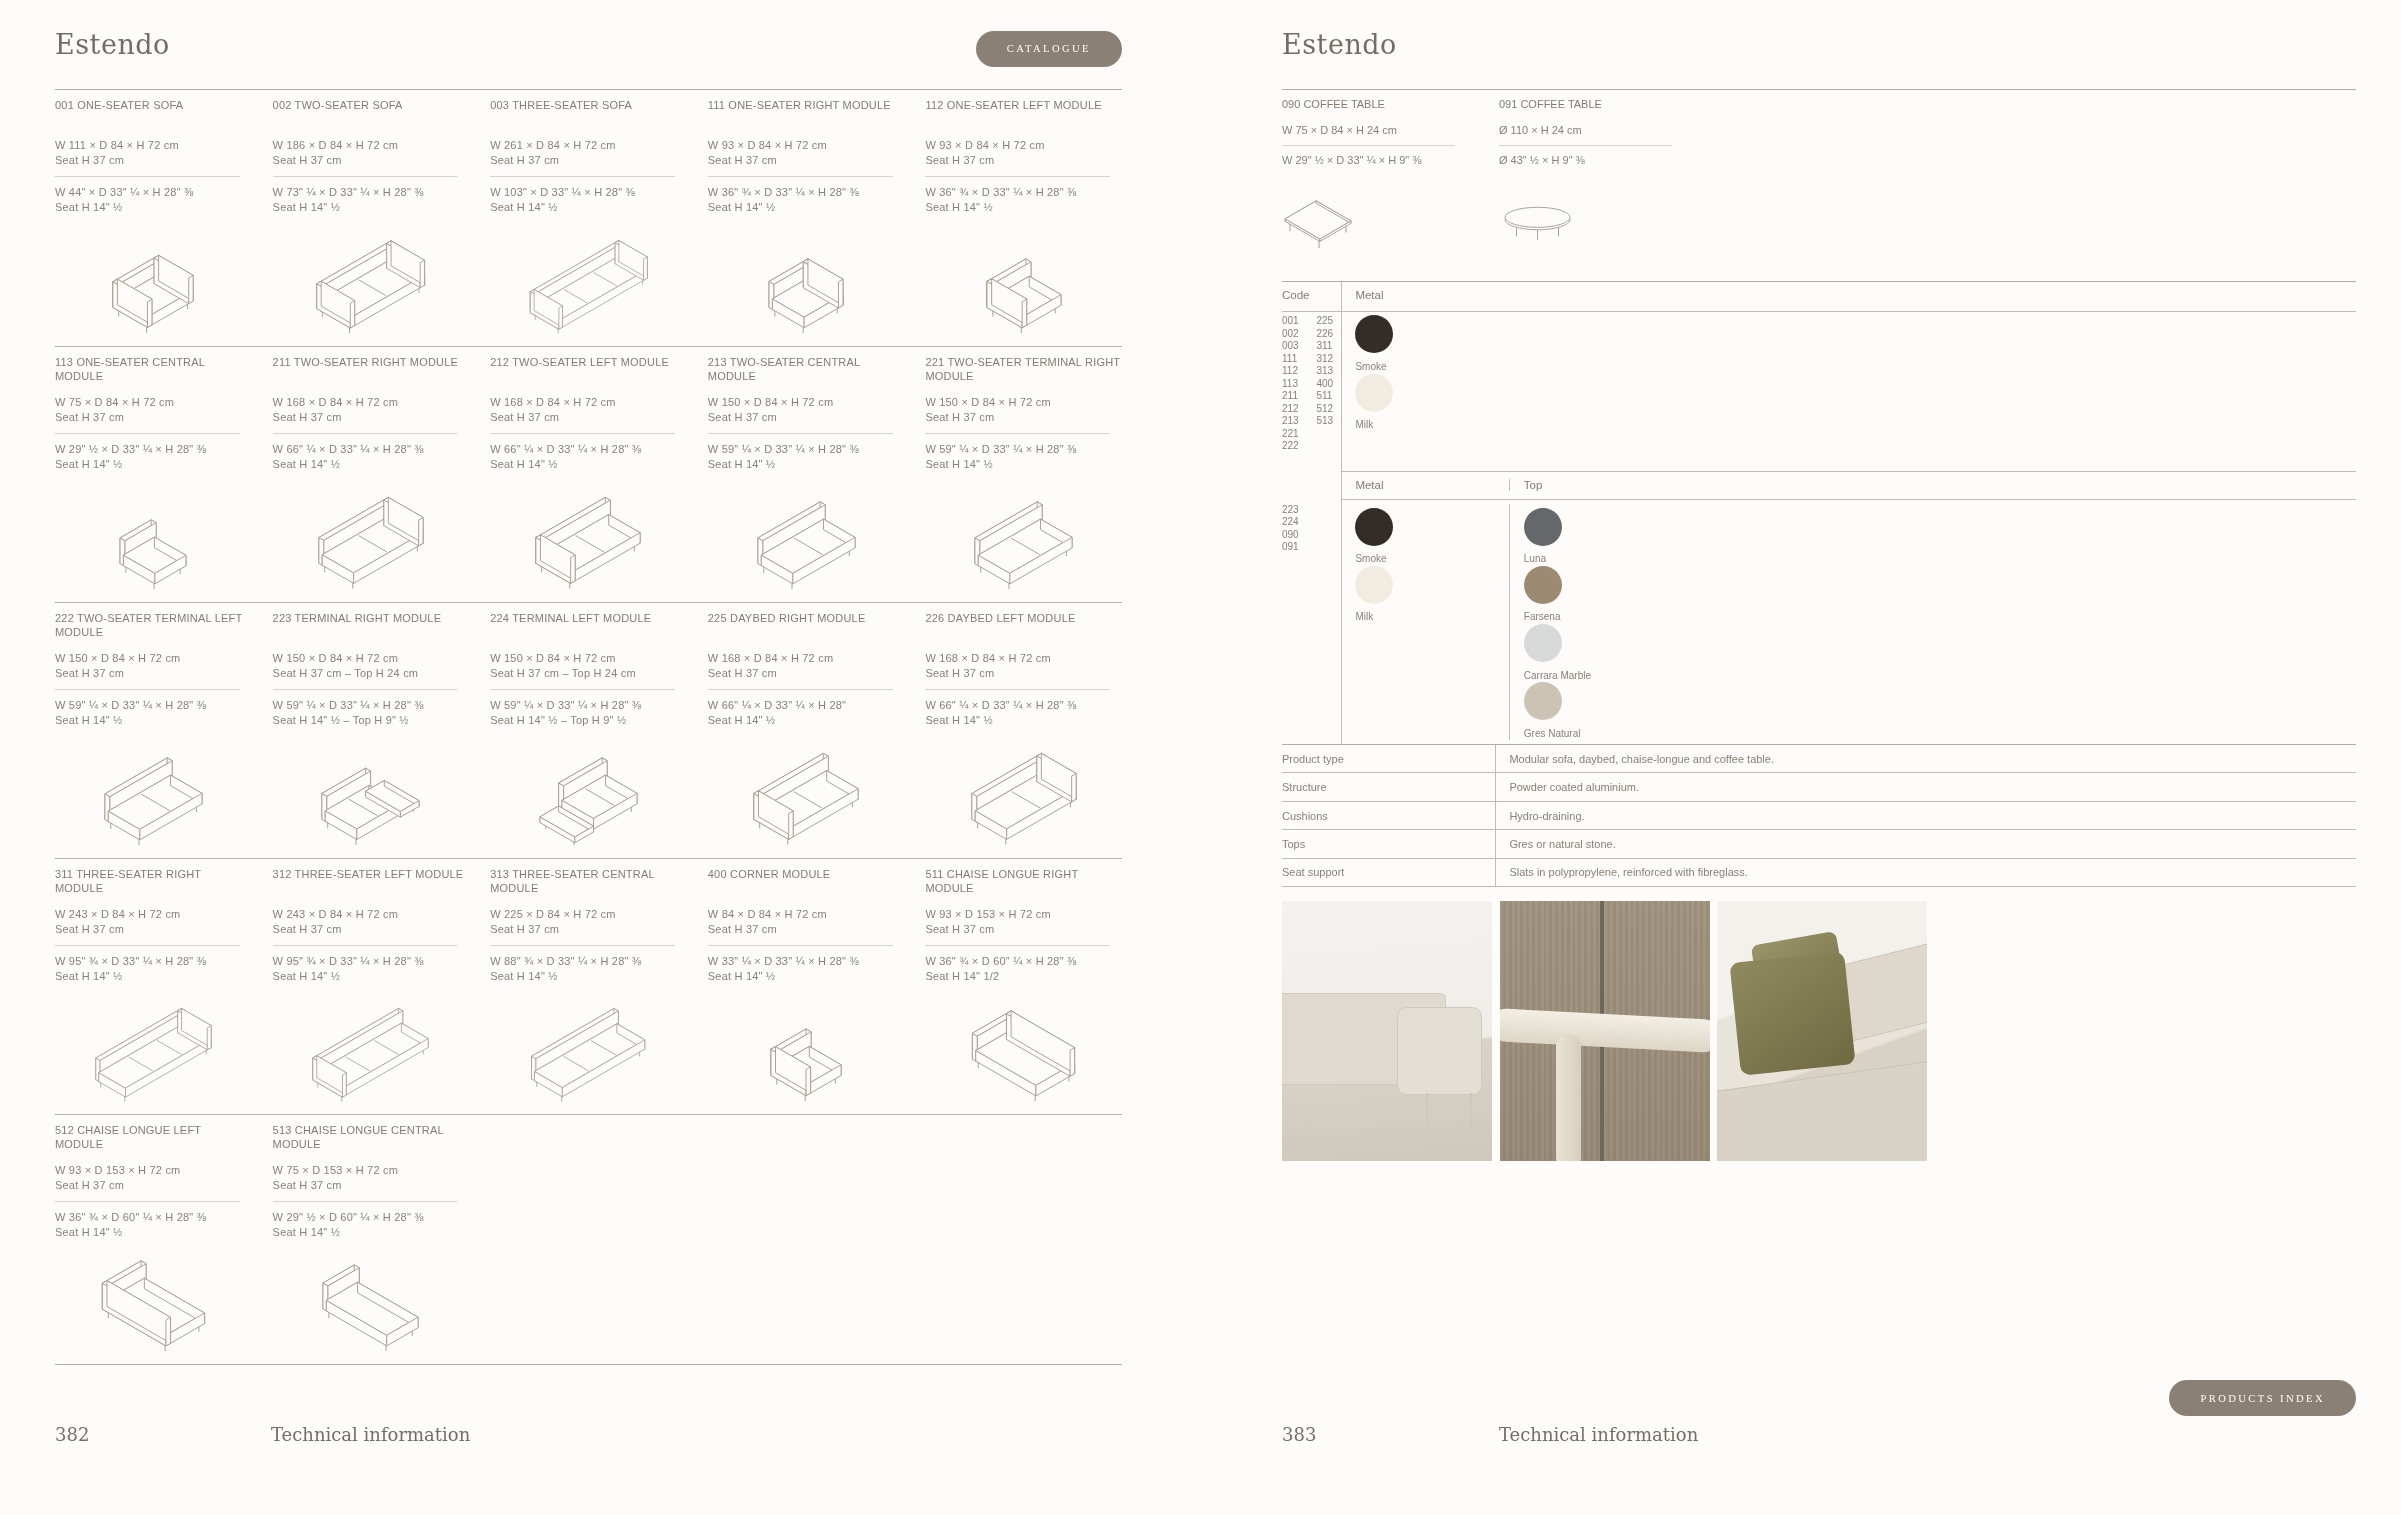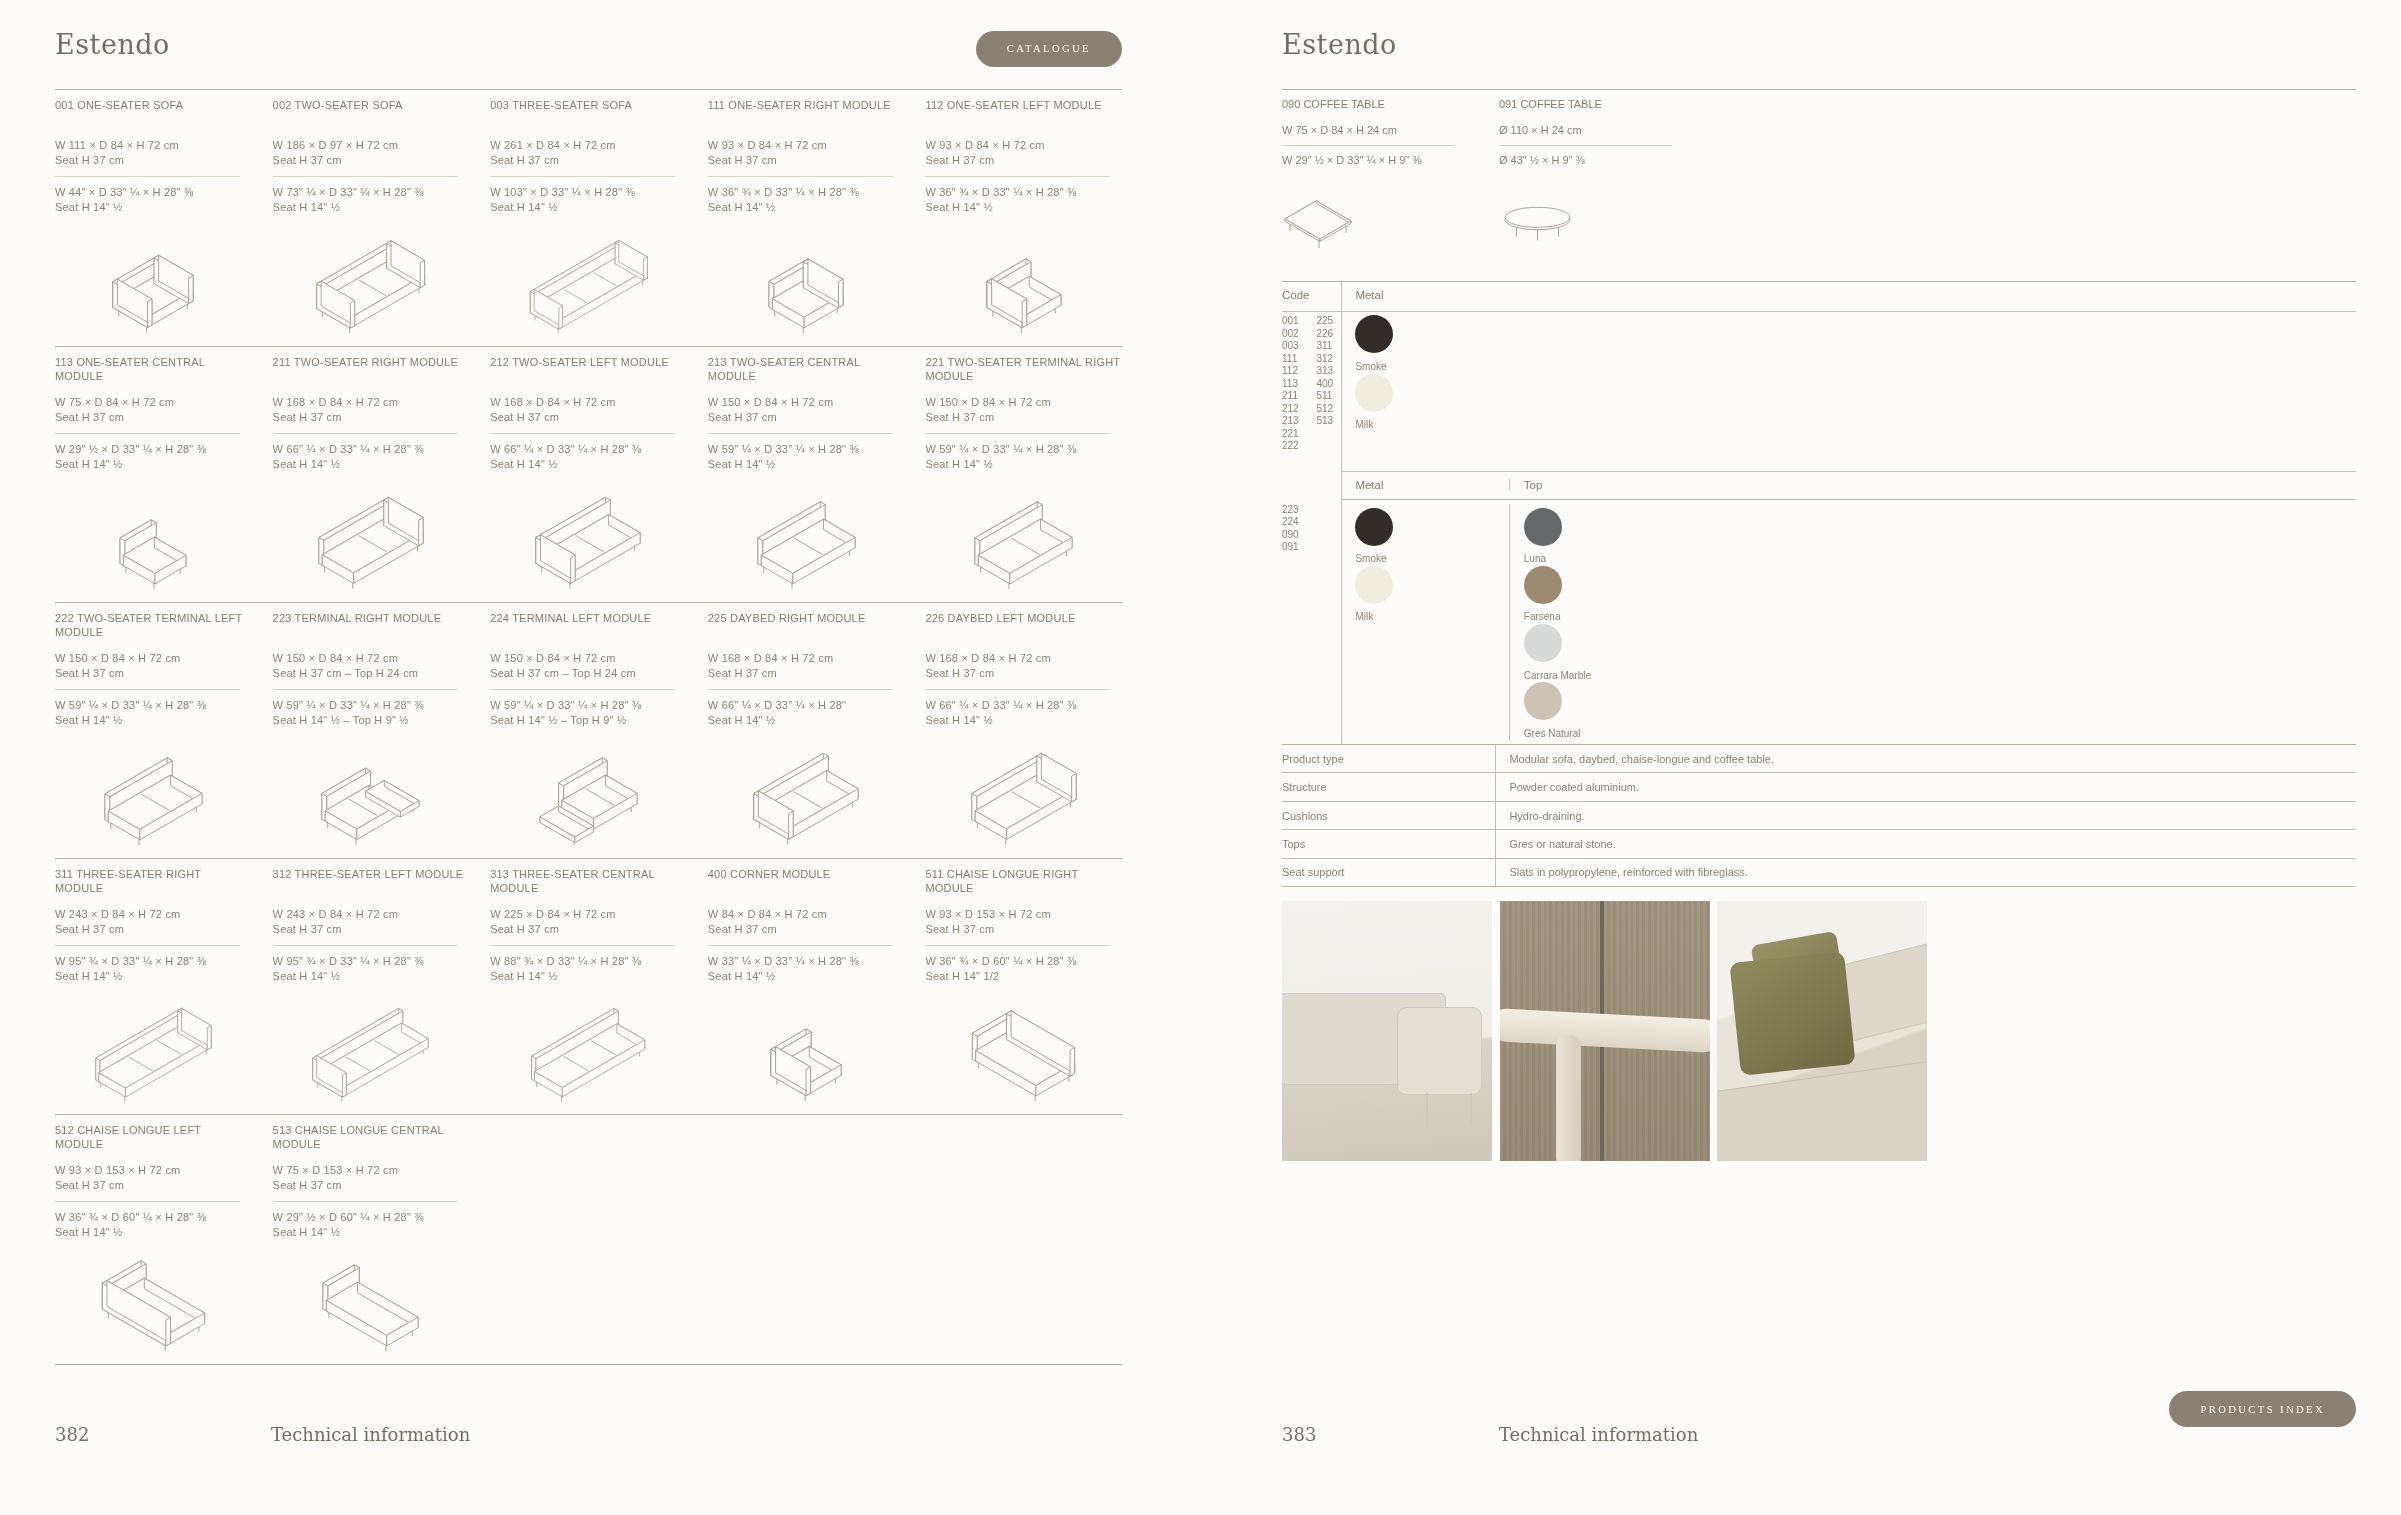--- a/index.html
+++ b/index.html
@@ -91,21 +91,21 @@
   .p-pill  { position:absolute; left:17.3px; top:56px; width:115px; height:113px;
              background:linear-gradient(150deg,#8f8a5e,#6f6a42); border-radius:9.6px; transform:rotate(-6deg); }
   .p-pill2 { position:absolute; left:38px; top:37px; width:86px; height:58px;
              background:linear-gradient(150deg,#9a9468,#7c7650); border-radius:7.7px; transform:rotate(-10deg); }
 
   
   .footer { position:absolute; top:1395px; left:0; right:0; display:flex; align-items:center; }
   .f-num  { width:216px; font-family:"DejaVu Serif", serif; font-size:18px; color:#756d64; }
   .page-right .f-num { width:217px; }
   .f-label { font-family:"DejaVu Serif", serif; font-size:18px; color:#756d64; }
-  .pill-footer { top:auto; bottom:18px;text-align:center; }
+  .pill-footer { top:auto; bottom:29px;text-align:center; }
 </style>
 </head>
 <body>
 
 <section class="page page-left">
   <div class="page-head">
     <h1 class="brand">Estendo</h1>
     <button class="pill">CATALOGUE</button>
   </div>
   <div class="mgrid" id="modules-grid">
@@ -148,21 +148,21 @@
                 <polygon points="43.3,-61.0 48.1,-63.8 84.4,-42.8 79.7,-40.0"></polygon>
                 <polygon points="48.1,-63.8 84.4,-42.8 84.4,-15.8 48.1,-36.8"></polygon>
                 <polygon points="79.7,-40.0 84.4,-42.8 84.4,-15.8 79.7,-13.0"></polygon>
               </g>
             </svg>
           </div>
         </div>
         <div class="mcell">
           <div class="m-title">002 TWO-SEATER SOFA</div>
           <div class="m-dims">
-            <div>W 186 × D 97 × H 72 cm</div>
+            <div>W 186 × D 84 × H 72 cm</div>
             <div>Seat H 37 cm</div>
           </div>
           <div class="m-sep"></div>
           <div class="m-dims">
             <div>W 73" ¼ × D 33" ¼ × H 28" ⅜</div>
             <div>Seat H 14" ½</div>
           </div>
           <div class="m-draw">
             <svg width="118" height="102" viewBox="-3.0 -85.5 122.9 106.0">
               <g fill="#fdfcfa" stroke="#a89e92" stroke-width="1" stroke-linejoin="round">

